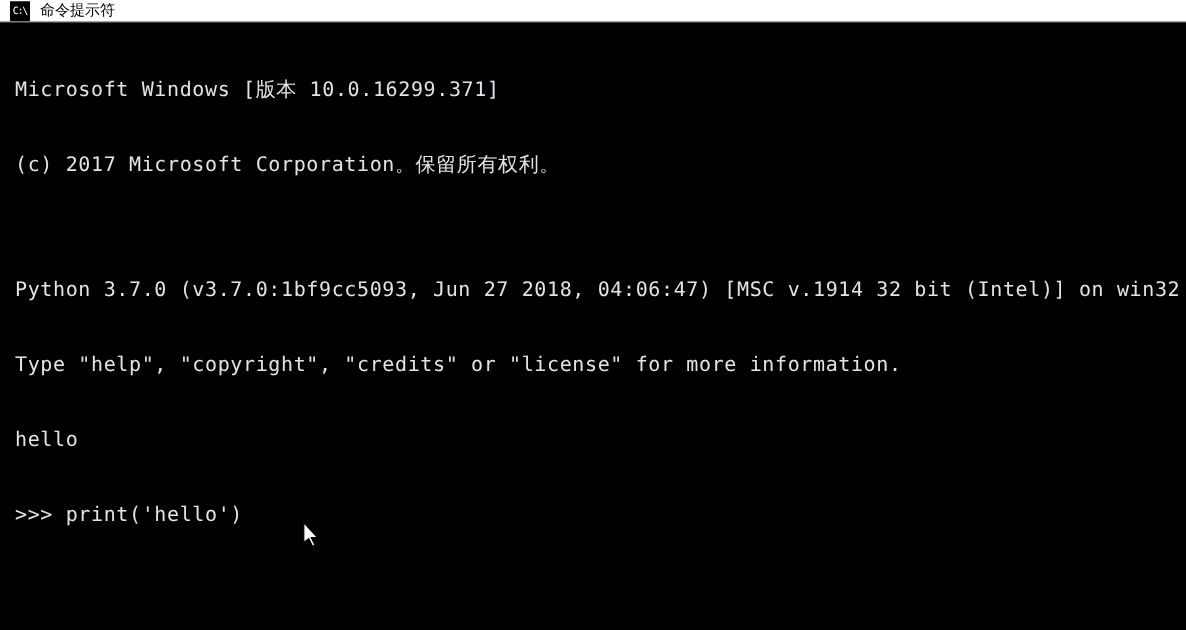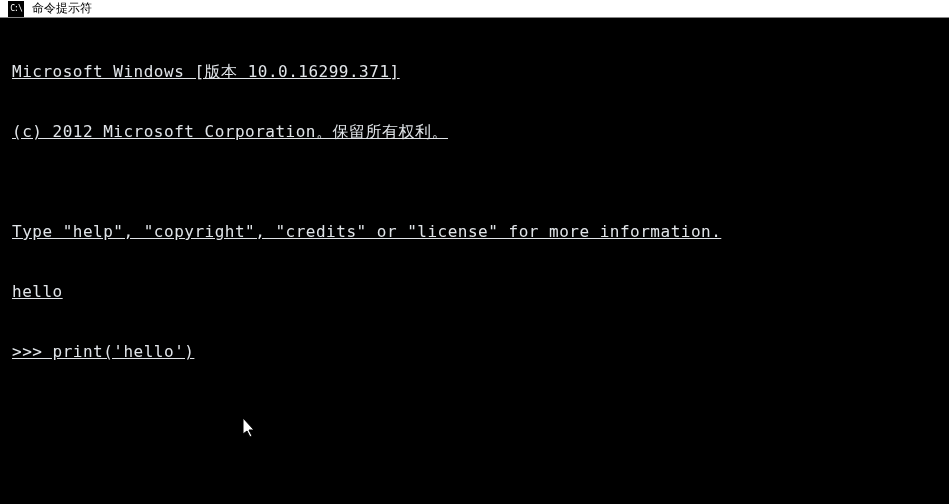--- a/index.html
+++ b/index.html
@@ -53,41 +53,41 @@
       padding: 4px 12px;
       font-size: 16px;
       line-height: 1.25;
       white-space: pre;
       font-family: 'NSimSun', 'SimSun', 'Consolas', monospace;
       position: relative;
       letter-spacing: 0.5px;
     }
     .terminal-line {
       display: block;
-      text-decoration: underline;
     }
     .mouse-cursor {
       position: absolute;
       left: 243px;
       top: 400px;
       pointer-events: none;
     }
   </style>
 </head>
 <body>
 
 <div class="window">
   <div class="titlebar">
     <div class="titlebar-icon">C:\</div>
     <div class="titlebar-text">命令提示符</div>
   </div>
   <div class="terminal">
     <span class="terminal-line">Microsoft Windows [版本 10.0.16299.371]</span>
-    <span class="terminal-line">(c) 2012 Microsoft Corporation。保留所有权利。</span>
+    <span class="terminal-line">(c) 2017 Microsoft Corporation。保留所有权利。</span>
     <span class="terminal-line"></span>
+    <span class="terminal-line">Python 3.7.0 (v3.7.0:1bf9cc5093, Jun 27 2018, 04:06:47) [MSC v.1914 32 bit (Intel)] on win32</span>
     <span class="terminal-line">Type "help", "copyright", "credits" or "license" for more information.</span>
     <span class="terminal-line">hello</span>
     <span class="terminal-line">&gt;&gt;&gt; print('hello')</span>
     
     
     
     
     
     
     

